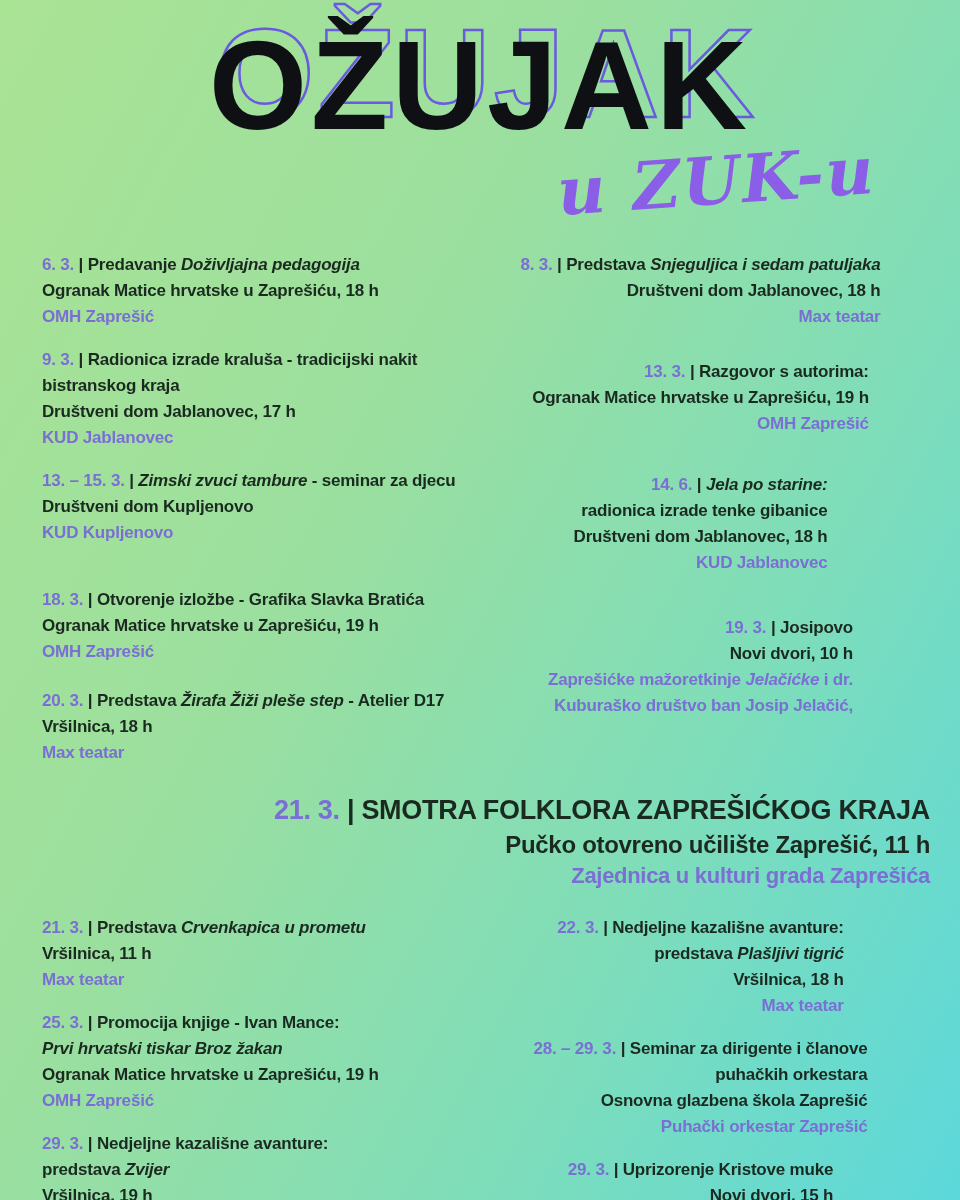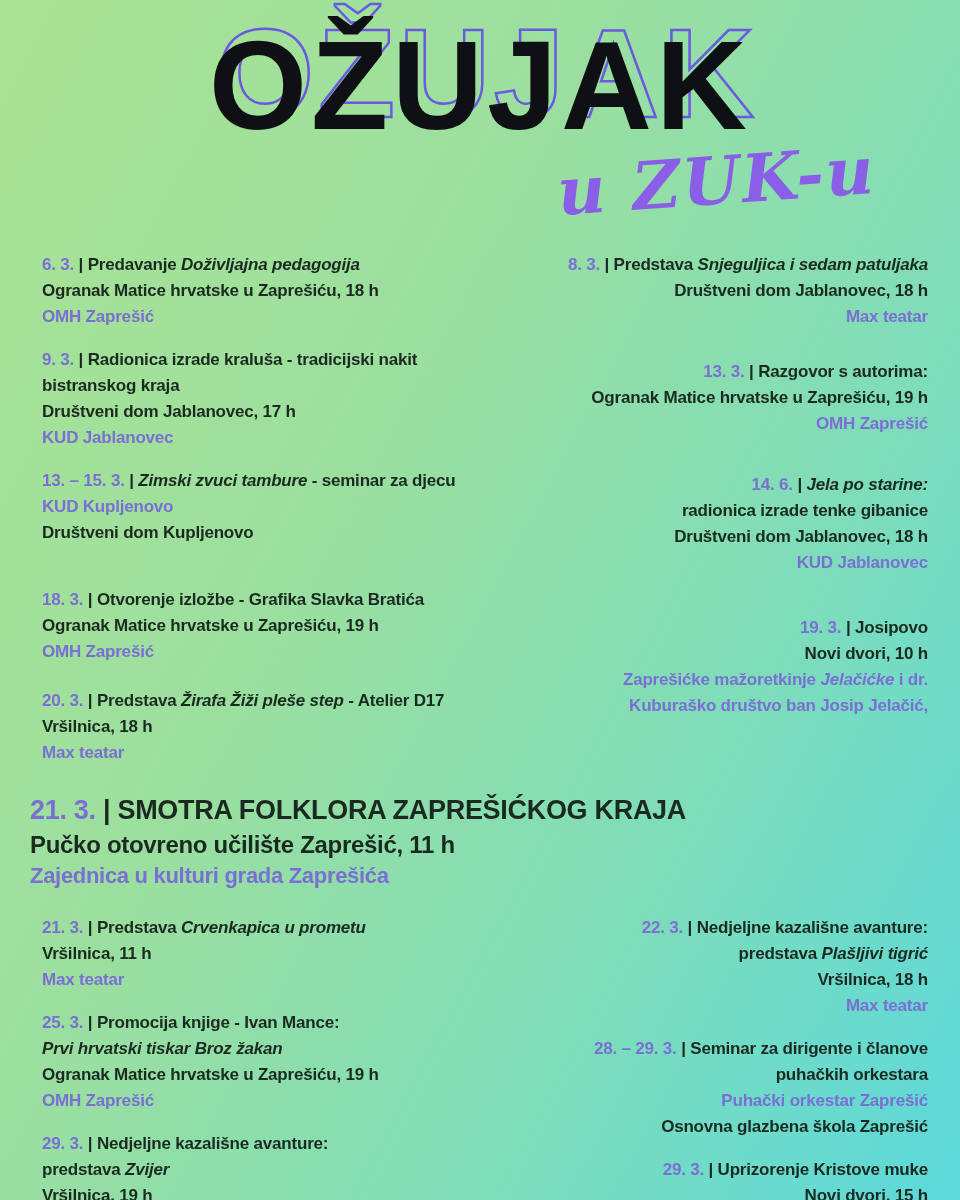--- a/index.html
+++ b/index.html
@@ -29,38 +29,38 @@
   .title-solid{position:relative;color:var(--title-black,#0f1014);white-space:nowrap;}
   .subtitle{
     position:absolute;top:142px;right:84px;
     font-family:"DejaVu Serif",serif;font-style:italic;font-weight:700;
     font-size:66px;color:var(--script-purple,#8a5ee6);
     transform:rotate(-4deg);letter-spacing:2px;
   }
   
   .events-grid{
     display:flex;justify-content:space-between;
-    padding:12px 32px 0 42px;box-sizing:border-box;
+    padding:12px 40px 0 42px;box-sizing:border-box;
   }
   .col{width:452px;display:flex;flex-direction:column;}
-  .col.right{text-align:right;align-items:flex-end;}
+  .col.right{text-align:right;align-items:center;}
   .event{margin-bottom:17px;}
   .line{
     font-size:17px;line-height:26px;font-weight:700;
     color:var(--text-dark,#1b2a20);letter-spacing:-0.2px;white-space:nowrap;
   }
   .purple{color:var(--accent-purple,#7b6ed4);}
   .italic{font-style:italic;}
   .col-tl .event:nth-child(4){margin-top:24px;}
   .col-tl .event:nth-child(5){margin-top:6px;}
   .col-tr .event:nth-child(2){margin-top:12px;}
   .col-tr .event:nth-child(3){margin-top:18px;}
   .col-tr .event:nth-child(4){margin-top:22px;}
   
-  .featured{text-align:left;margin:8px 30px 12px;letter-spacing:-0.3px;}
+  .featured{text-align:right;margin:8px 30px 12px;letter-spacing:-0.3px;}
   .f-line1{font-size:27px;line-height:38px;font-weight:700;color:var(--text-dark,#1b2a20);}
   .f-line2{font-size:24px;line-height:32px;font-weight:700;color:var(--text-dark,#1b2a20);}
   .f-line3{font-size:22px;line-height:30px;font-weight:700;}
 </style>
 </head>
 <body>
 
 <div class="poster">
 
   <header class="header">
@@ -79,22 +79,22 @@
           <div class="line"><span class="purple">OMH Zaprešić</span></div>
         </div>
         <div class="event">
           <div class="line"><span class="purple">9. 3.</span><span> | Radionica izrade kraluša - tradicijski nakit</span></div>
           <div class="line"><span>bistranskog kraja</span></div>
           <div class="line"><span>Društveni dom Jablanovec, 17 h</span></div>
           <div class="line"><span class="purple">KUD Jablanovec</span></div>
         </div>
         <div class="event">
           <div class="line"><span class="purple">13. – 15. 3.</span><span> | </span><span class="italic">Zimski zvuci tambure</span><span> - seminar za djecu</span></div>
+          <div class="line"><span>Društveni dom Kupljenovo</span></div>
           <div class="line"><span class="purple">KUD Kupljenovo</span></div>
-          <div class="line"><span>Društveni dom Kupljenovo</span></div>
         </div>
         <div class="event">
           <div class="line"><span class="purple">18. 3.</span><span> | Otvorenje izložbe - Grafika Slavka Bratića</span></div>
           <div class="line"><span>Ogranak Matice hrvatske u Zaprešiću, 19 h</span></div>
           <div class="line"><span class="purple">OMH Zaprešić</span></div>
         </div>
         <div class="event">
           <div class="line"><span class="purple">20. 3.</span><span> | Predstava </span><span class="italic">Žirafa Žiži pleše step</span><span> - Atelier D17</span></div>
           <div class="line"><span>Vršilnica, 18 h</span></div>
           <div class="line"><span class="purple">Max teatar</span></div>
@@ -157,22 +157,22 @@
     <div class="col right col-br" id="col-bottom-right">
         <div class="event">
           <div class="line"><span class="purple">22. 3.</span><span> | Nedjeljne kazališne avanture:</span></div>
           <div class="line"><span>predstava </span><span class="italic">Plašljivi tigrić</span></div>
           <div class="line"><span>Vršilnica, 18 h</span></div>
           <div class="line"><span class="purple">Max teatar</span></div>
         </div>
         <div class="event">
           <div class="line"><span class="purple">28. – 29. 3.</span><span> | Seminar za dirigente i članove</span></div>
           <div class="line"><span>puhačkih orkestara</span></div>
+          <div class="line"><span>Osnovna glazbena škola Zaprešić</span></div>
           <div class="line"><span class="purple">Puhački orkestar Zaprešić</span></div>
-          <div class="line"><span>Osnovna glazbena škola Zaprešić</span></div>
         </div>
         <div class="event">
           <div class="line"><span class="purple">29. 3.</span><span> | Uprizorenje Kristove muke</span></div>
           <div class="line"><span>Novi dvori, 15 h</span></div>
         </div>
       </div>
   </section>
 
 </div>
 

